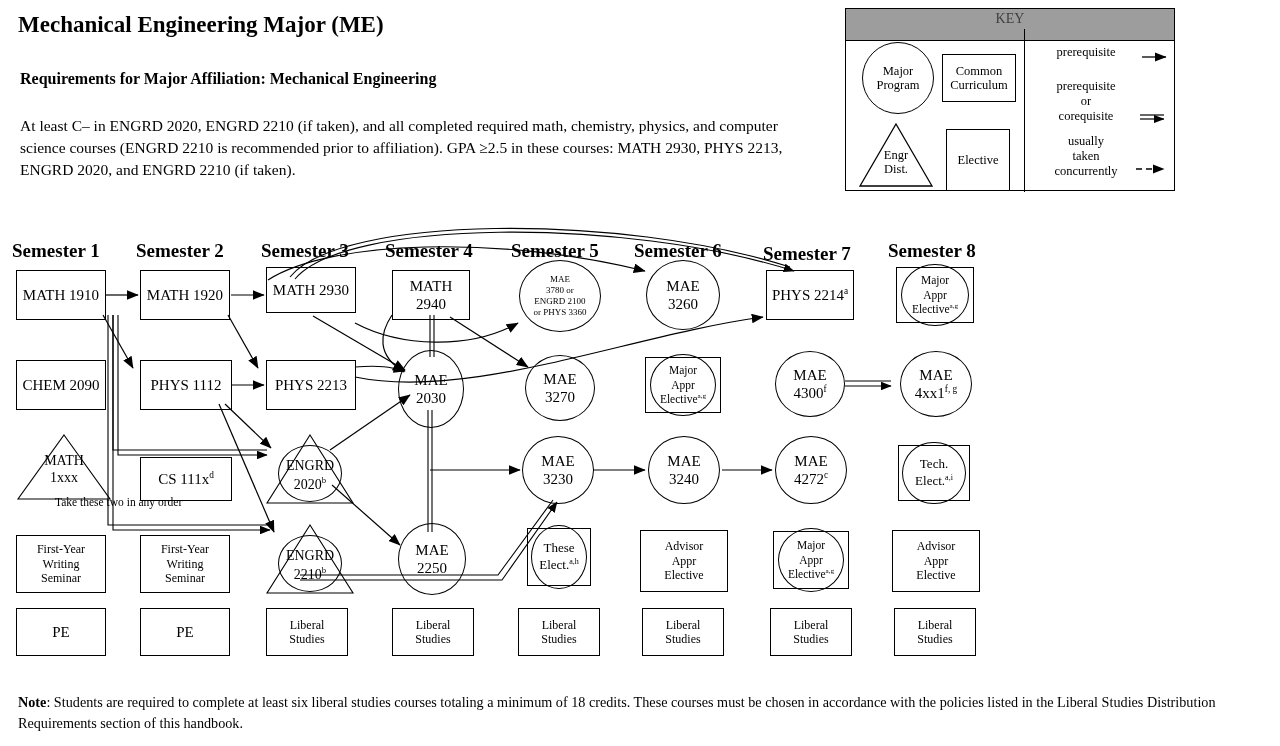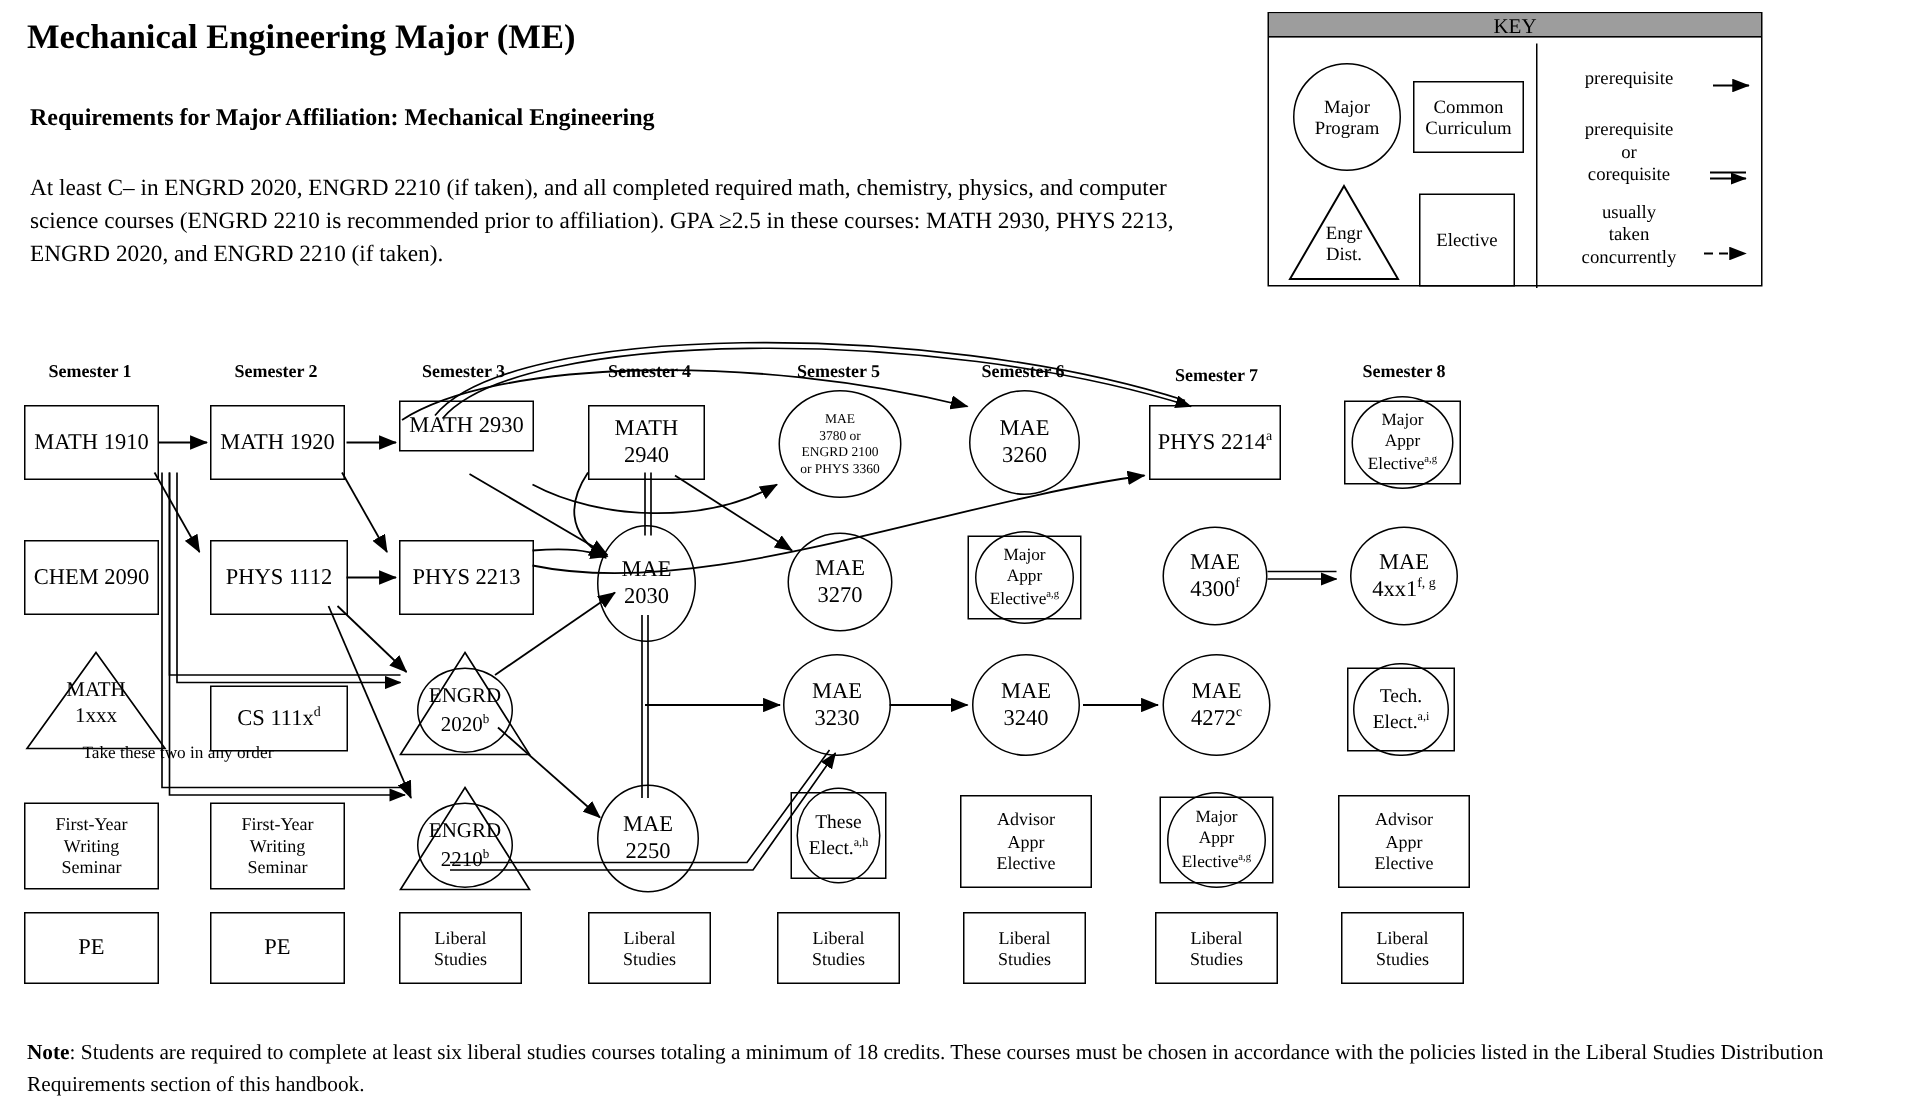--- a/index.html
+++ b/index.html
@@ -23,23 +23,23 @@
     position:absolute;left:20px;top:115px;width:800px;
     font-size:15.5px;line-height:1.42;
   }
 
   
   .keybox{
     position:absolute;left:845px;top:8px;width:330px;height:183px;
     border:1.5px solid #000;box-sizing:border-box;background:#fff;
   }
   .keyheader{
-    position:absolute;left:0;top:0;width:100%;height:16px;
+    position:absolute;left:0;top:0;width:100%;height:32px;
     background:#9d9d9d;border-bottom:1.5px solid #000;
-    color:#000000;font-size:14px;text-align:center;line-height:20px;
+    color:#404040;font-size:14px;text-align:center;line-height:20px;
     box-sizing:border-box;
   }
   .keydiv{
     position:absolute;left:178px;top:20px;width:0;height:163px;
     border-left:1.5px solid #000;
   }
   .k-circle{
     position:absolute;left:16px;top:33px;width:70px;height:70px;
     border:1.3px solid #000;border-radius:50%;
     display:flex;align-items:center;justify-content:center;
@@ -68,22 +68,23 @@
   .k-lab{
     position:absolute;text-align:center;font-size:12.5px;line-height:1.18;
   }
   .key-arrows{position:absolute;left:178px;top:20px;width:152px;height:163px;}
 
   
   #chart{position:absolute;left:0;top:205px;width:1280px;height:470px;}
   #edges{position:absolute;left:0;top:0;width:1280px;height:470px;}
 
   .semhdr{
-    position:absolute;font-size:12px;font-weight:bold;text-align:center;
+    position:absolute;font-size:19px;font-weight:bold;
     width:120px;
+    padding-left:12px;
   }
 
   .node{
     position:absolute;box-sizing:border-box;
     display:flex;align-items:center;justify-content:center;
     text-align:center;font-size:15px;line-height:1.2;
     background:transparent;
   }
   .node .txt{position:relative;z-index:3;}
   .rect{border:1.1px solid #000;}
@@ -285,21 +286,21 @@
         <line x1="845" y1="181" x2="891" y2="181" stroke-width="1.1" marker-end="url(#a1)"></line>
       </g>
     </svg>
 
     <div class="node rect" style="left:16px;top:65px;width:90px;height:50px;">
       <span class="txt">MATH 1910</span>
     </div>
     <div class="node rect" style="left:140px;top:65px;width:90px;height:50px;">
       <span class="txt">MATH 1920</span>
     </div>
-    <div class="node rect" style="left:266px;top:62px;width:90px;height:34px;">
+    <div class="node rect" style="left:266px;top:62px;width:90px;height:46px;">
       <span class="txt">MATH 2930</span>
     </div>
     <div class="node rect" style="left:392px;top:65px;width:78px;height:50px;">
       <span class="txt">MATH 2940</span>
     </div>
     <div class="node circ xsmall" style="left:519px;top:55px;width:82px;height:72px;">
       <span class="txt">
         <span>MAE</span><br>
         <span>3780 or</span><br>
         <span>ENGRD 2100</span><br>

